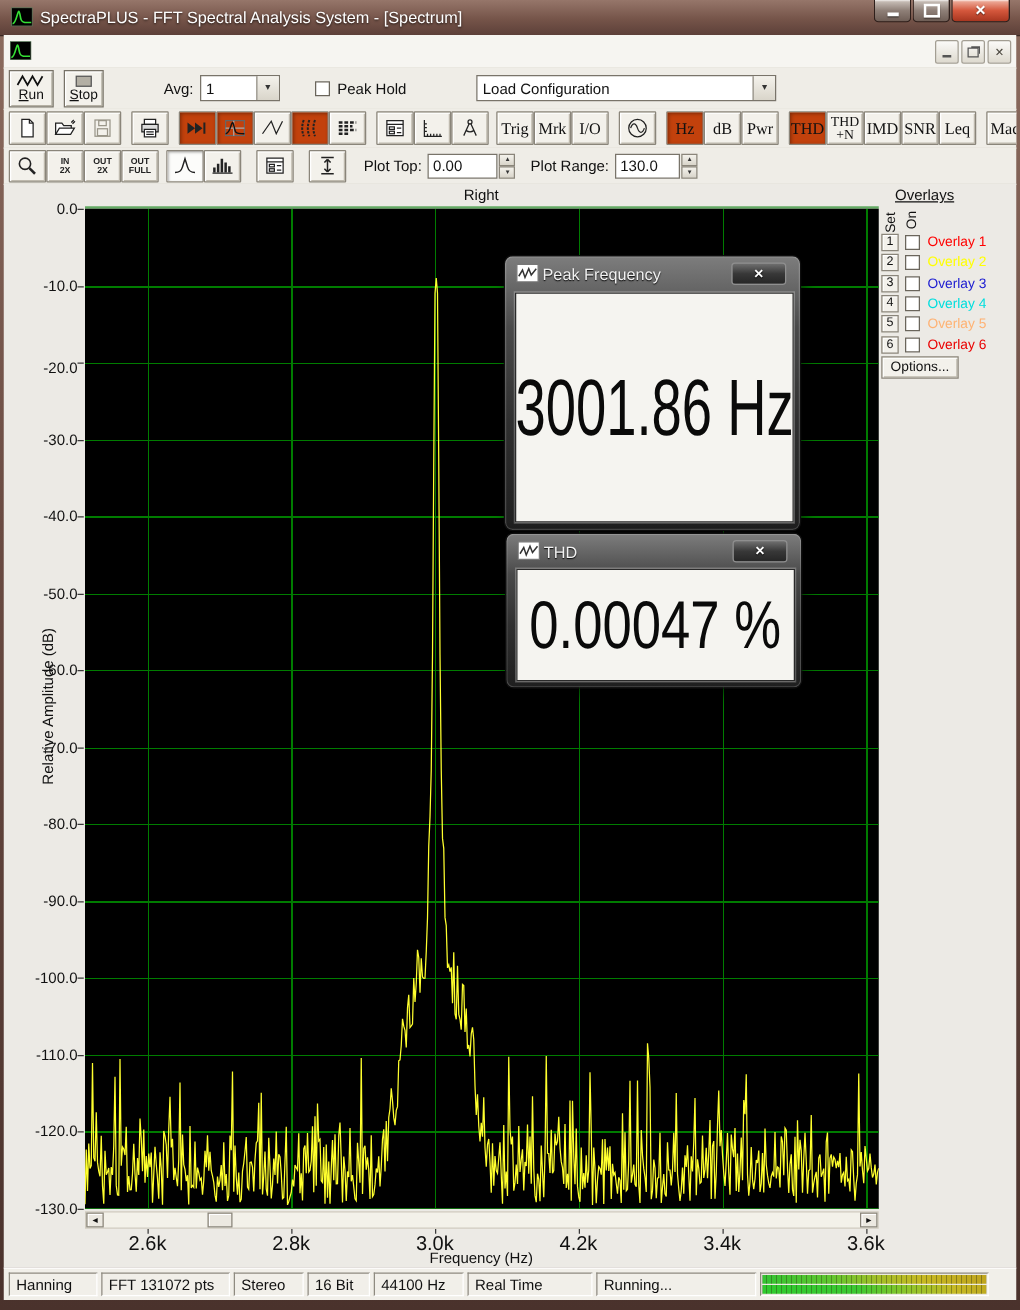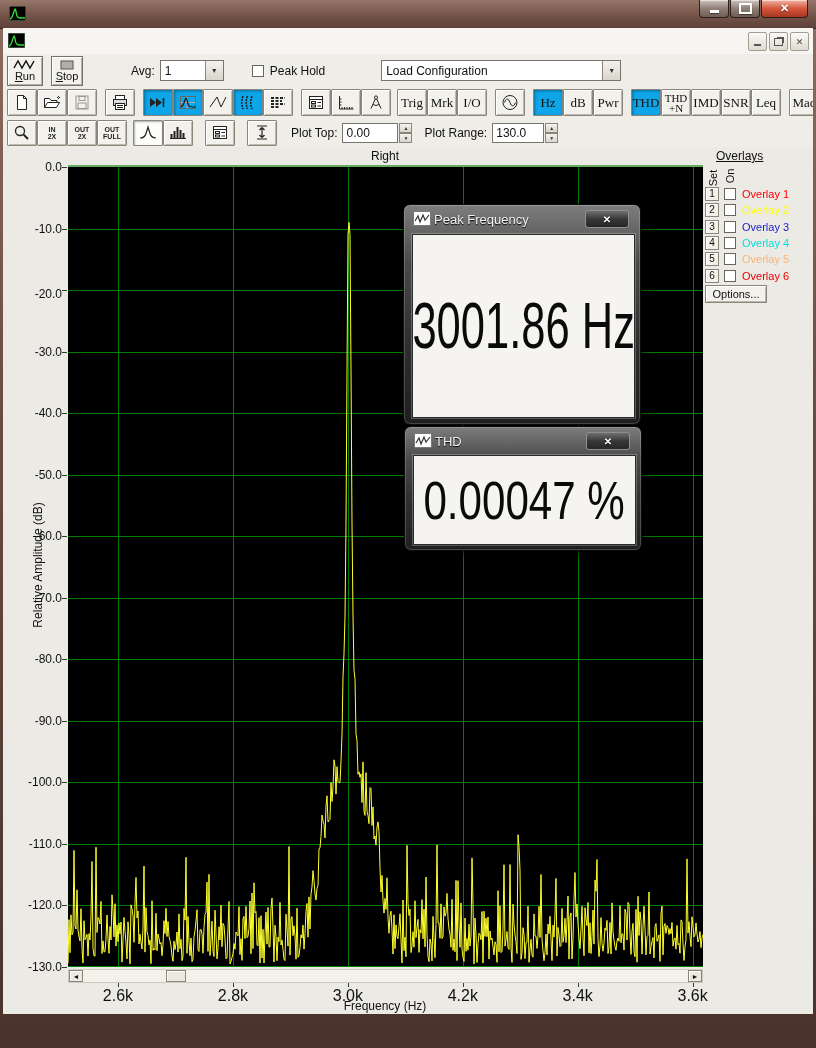--- a/index.html
+++ b/index.html
@@ -29,21 +29,21 @@
     display:flex;align-items:center;justify-content:center;font-size:9px;color:#4a463e;border-radius:2px;}
   
   .tbrow{position:absolute;left:3px;width:810px;background:#efede7;display:flex;align-items:center;overflow:hidden;}
   .tb1{top:54px;height:33px;border-bottom:1px solid #dbd6cb;}
   .tb2{top:87px;height:31px;border-bottom:1px solid #dbd6cb;}
   .tb3{top:118px;height:29px;border-bottom:1px solid #cfc9bd;}
   .tbtn{flex:none;width:30px;height:27px;background:#f3f1eb;border:1px solid #8a857a;border-radius:1px;
     box-shadow:inset 1px 1px 0 #fff,inset -1px -1px 0 #beb9ad;display:flex;align-items:center;justify-content:center;
     box-sizing:border-box;flex-direction:column;}
   .tb3 .tbtn{height:26px;}
-  .tbtn.active{background:#0ea5e9;box-shadow:inset 1px 1px 3px rgba(0,0,0,.35);}
+  .tbtn.active{background:#c2410c;box-shadow:inset 1px 1px 3px rgba(0,0,0,.35);}
   .tbtn.activew{background:#fcfcfa;box-shadow:inset 1px 1px 2px rgba(0,0,0,.3);}
   .tbtn.serif{font-family:"Liberation Serif",serif;font-size:13px;color:#111;}
   .tbtn.serif.two{font-size:11px;line-height:10px;text-align:center;}
   .tbtn.tiny{font-size:7px;font-weight:bold;line-height:7px;text-align:center;color:#222;}
   .bigbtn{flex:none;width:36px;height:30px;background:#f3f1eb;border:1px solid #777267;
     box-shadow:inset 1px 1px 0 #fff,inset -1px -1px 0 #b5b0a4;display:flex;flex-direction:column;
     align-items:center;justify-content:center;box-sizing:border-box;font-size:11px;color:#111;}
   .lbl{font-size:12px;color:#111;white-space:nowrap;}
   .combo{height:21px;background:#fff;border:1px solid #79746a;box-sizing:border-box;display:flex;align-items:center;}
   .combo .val{flex:1;font-size:12px;padding:0 4px;color:#111;white-space:nowrap;overflow:hidden;}
@@ -115,20 +115,21 @@
 </head>
 <body>
 
 <div class="win">
 
   <div class="titlebar">
     <svg class="appicon" width="17" height="15" viewBox="0 0 17 15">
       <rect x="0" y="0" width="17" height="15" fill="#000" stroke="#6d8f6d"></rect>
       <path d="M1 13c3 0 4-10 5-10s1 5 2 7 2 2 8 2" stroke="#35e035" fill="none" stroke-width="1.3"></path>
     </svg>
+    <span class="title">SpectraPLUS - FFT Spectral Analysis System - [Spectrum]</span>
     <div class="capbtns">
       <div class="cap min">
           <div class="minglyph"></div>
         </div>
       <div class="cap max">
           <div class="maxglyph"></div>
         </div>
       <div class="cap close">✕</div>
     </div>
   </div>
@@ -489,13 +490,30 @@
         <rect x="0.5" y="0.5" width="17" height="14" fill="#fff" stroke="#777"></rect>
         <path d="M2 10l3-5 2 6 3-7 2 5 4-5" fill="none" stroke="#333" stroke-width="1.2"></path>
       </svg>
     <span class="mtitle">THD</span>
     <div class="mclose">✕</div>
     <div class="mbody" style="left:8px;top:28px;width:221px;height:88px">
       <span class="bigval thdval">0.00047 %</span>
     </div>
   </div>
 
+  <div class="statusbar" id="statusbar">
+    <div class="spanel" style="width: 71px;">Hanning</div>
+      <div class="spanel" style="width: 103px;">FFT 131072 pts</div>
+      <div class="spanel" style="width: 56px;">Stereo</div>
+      <div class="spanel" style="width: 50px;">16 Bit</div>
+      <div class="spanel" style="width: 72px;">44100 Hz</div>
+      <div class="spanel" style="width: 100px;">Real Time</div>
+      <div class="spanel" style="width: 128px;">Running...</div>
+      <div class="meter">
+      <div class="mbar l">
+          <div class="seg"></div>
+        </div>
+      <div class="mbar r">
+          <div class="seg"></div>
+        </div>
+    </div>
+  </div>
 </div>
 
 </body></html>

